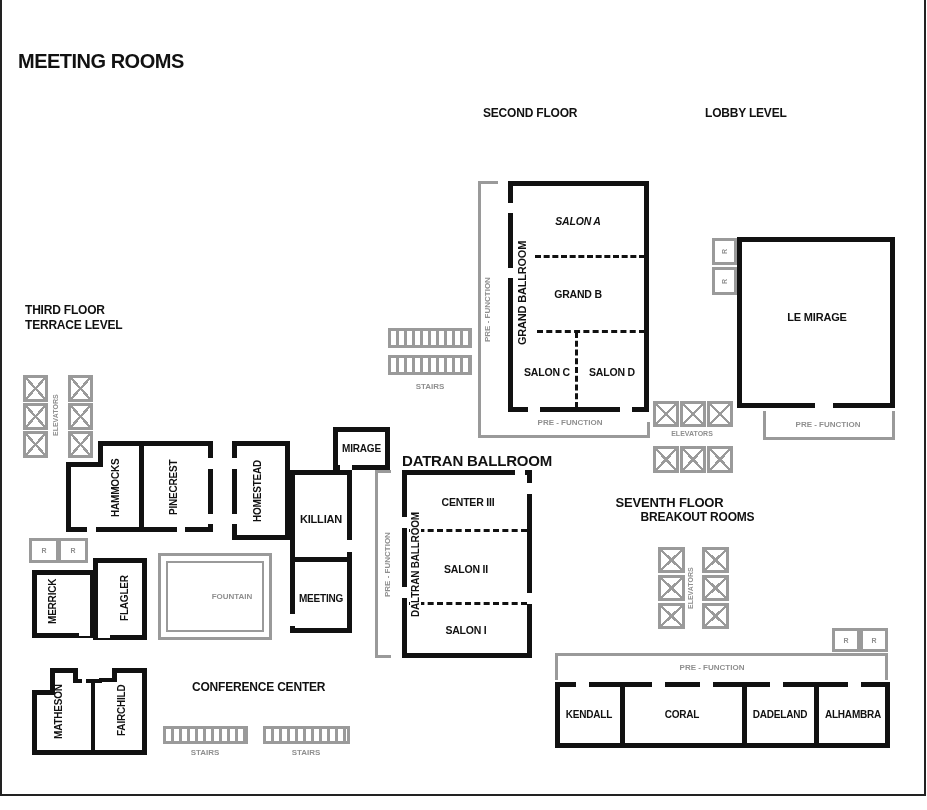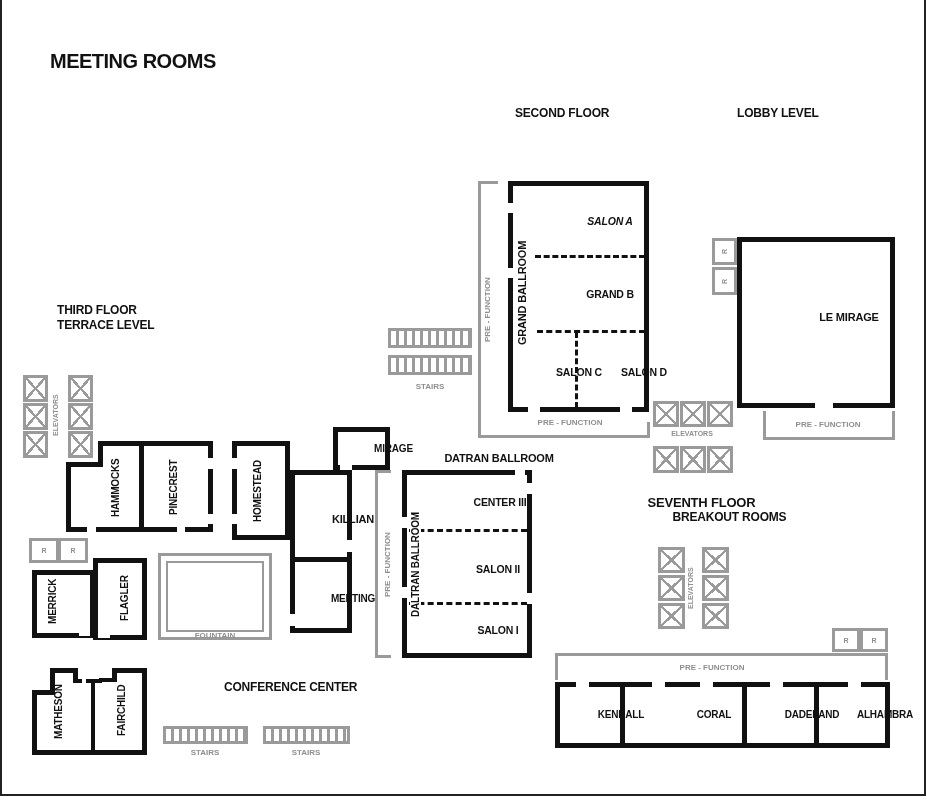--- a/index.html
+++ b/index.html
@@ -15,21 +15,21 @@
   .dash-h{position:absolute;border-top:3px dashed var(--wall);z-index:2;}
   .dash-v{position:absolute;border-left:3px dashed var(--wall);z-index:2;}
   .gline{position:absolute;background:var(--gray);z-index:1;}
   .xbox{position:absolute;box-sizing:border-box;border:3px solid var(--gray);z-index:1;background:
     linear-gradient(to top right, transparent calc(50% - 1.2px), var(--gray) calc(50% - 1.2px) calc(50% + 1.2px), transparent calc(50% + 1.2px)),
     linear-gradient(to bottom right, transparent calc(50% - 1.2px), var(--gray) calc(50% - 1.2px) calc(50% + 1.2px), transparent calc(50% + 1.2px));}
   .ladder{position:absolute;box-sizing:border-box;border:3px solid var(--gray);z-index:1;
     background:repeating-linear-gradient(to right, transparent 0 5px, var(--gray) 5px 8px);}
   .rbox{position:absolute;box-sizing:border-box;border:3px solid var(--gray);color:var(--graytext);
     font-size:7px;font-weight:bold;display:flex;align-items:center;justify-content:center;z-index:1;}
-  .blabel{position:absolute;color:#111;font-weight:bold;z-index:5;letter-spacing:-0.2px;white-space:nowrap;margin-left:32px;}
+  .blabel{position:absolute;color:#111;font-weight:bold;z-index:5;letter-spacing:-0.2px;white-space:nowrap;}
   .glabel{position:absolute;color:var(--graytext);font-weight:bold;z-index:5;letter-spacing:0;white-space:nowrap;}
   .ctr{text-align:center;}
   .vtext{position:absolute;writing-mode:vertical-rl;transform:rotate(180deg);text-align:center;z-index:5;white-space:nowrap;}
   .vb{color:#111;font-weight:bold;letter-spacing:-0.2px;}
   .vg{color:var(--graytext);font-weight:bold;}
   .border{position:absolute;background:#222;z-index:6;}
   .rot{display:inline-block;transform:rotate(-90deg);}
 </style>
 </head>
 <body>
@@ -155,21 +155,21 @@
       </div>
     <div class="room" style="left:32px;top:570px;width:63px;height:68px;"></div>
     <div class="room" style="left:93px;top:558px;width:54px;height:82px;"></div>
     <div class="gap" style="left:98px;top:622px;width:12px;height:16px;"></div>
     <div class="gap" style="left:79px;top:624px;width:11px;height:12px;"></div>
     <div class="vtext vb" style="left:47px;top:566px;height:70px;font-size:10px;">MERRICK</div>
     <div class="vtext vb" style="left:119px;top:560px;height:76px;font-size:10px;">FLAGLER</div>
 
     <div class="abs" style="left:158px;top:553px;width:114px;height:87px;border:3px solid var(--gray);z-index:1;"></div>
     <div class="abs" style="left:166px;top:561px;width:98px;height:71px;border:2px solid var(--gray);z-index:1;"></div>
-    <div class="glabel ctr" style="left:165px;top:592px;width:100px;font-size:8px;margin-top:39px;">FOUNTAIN</div>
+    <div class="glabel ctr" style="left:182px;top:592px;width:100px;font-size:8px;">FOUNTAIN</div>
 
     <div class="wall" style="left:50px;top:668px;width:28px;height:5px;"></div>
     <div class="wall" style="left:50px;top:668px;width:5px;height:27px;"></div>
     <div class="wall" style="left:32px;top:690px;width:23px;height:5px;"></div>
     <div class="wall" style="left:32px;top:690px;width:5px;height:65px;"></div>
     <div class="wall" style="left:32px;top:750px;width:115px;height:5px;"></div>
     <div class="wall" style="left:73px;top:668px;width:5px;height:14px;"></div>
     <div class="wall" style="left:73px;top:679px;width:9px;height:4px;"></div>
     <div class="wall" style="left:86px;top:679px;width:16px;height:4px;"></div>
     <div class="wall" style="left:91px;top:679px;width:4px;height:71px;"></div>
@@ -182,21 +182,21 @@
 
     <div class="blabel" style="left:192px;top:680px;font-size:12px;">CONFERENCE CENTER</div>
 
     <div class="ladder" style="left:163px;top:726px;width:85px;height:18px;"></div>
     <div class="glabel ctr" style="left:175px;top:748px;width:60px;font-size:8px;">STAIRS</div>
     <div class="ladder" style="left:263px;top:726px;width:87px;height:18px;"></div>
     <div class="glabel ctr" style="left:276px;top:748px;width:60px;font-size:8px;">STAIRS</div>
   </div>
 
   <div>
-    <div class="blabel ctr" style="left:402px;top:452px;width:130px;font-size:11px;">DATRAN BALLROOM</div>
+    <div class="blabel ctr" style="left:402px;top:452px;width:130px;font-size:15px;">DATRAN BALLROOM</div>
 
     <div class="gline" style="left:375px;top:470px;width:3px;height:188px;"></div>
     <div class="gline" style="left:375px;top:470px;width:16px;height:3px;"></div>
     <div class="gline" style="left:375px;top:655px;width:16px;height:3px;"></div>
     <div class="vtext vg" style="left:383px;top:505px;height:120px;font-size:8px;">PRE - FUNCTION</div>
 
     <div class="room" style="left:402px;top:470px;width:130px;height:188px;"></div>
     <div class="gap" style="left:402px;top:517px;width:5px;height:11px;"></div>
     <div class="gap" style="left:402px;top:587px;width:5px;height:11px;"></div>
     <div class="gap" style="left:527px;top:483px;width:5px;height:11px;"></div>

